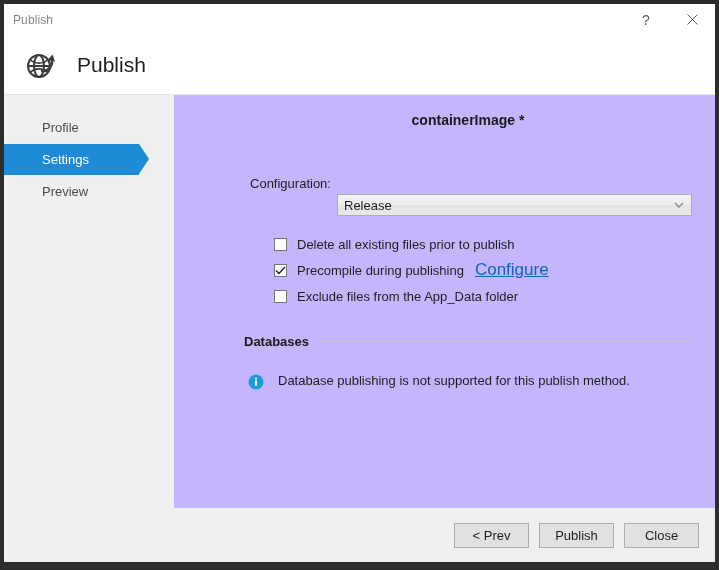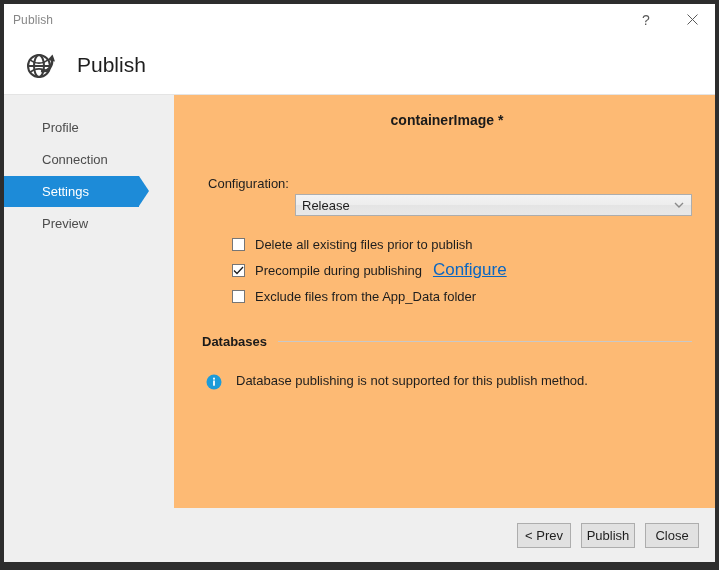--- a/index.html
+++ b/index.html
@@ -80,21 +80,22 @@
     font-size: 21px;
     color: #1e1e1e;
     font-weight: 400;
   }
 
   
   .body {
     flex: 1 1 auto;
     display: flex;
     min-height: 0;
-    background: #fdba74;
+    background: #c4b5fd;
+    gap: 42px;
   }
 
   
   .sidebar {
     width: 170px;
     flex: 0 0 170px;
     padding-top: 17px;
     background: #efefef;
   }
   .nav-item {
@@ -264,21 +265,21 @@
   .footer {
     flex: 0 0 auto;
     height: 54px;
     display: flex;
     align-items: center;
     justify-content: flex-end;
     padding-right: 16px;
     background: #efefef;
   }
   .btn {
-    width: 54px;
+    width: 75px;
     height: 25px;
     margin-left: 10px;
     background: #e1e1e1;
     border: 1px solid #adadad;
     font-size: 13px;
     color: #1e1e1e;
     display: flex;
     align-items: center;
     justify-content: center;
     cursor: default;
@@ -322,23 +323,20 @@
       </div>
       <div class="header-title">Publish</div>
     </div>
 
     <div class="body">
 
       <div class="sidebar">
         <div class="nav-item">
           <span>Profile</span>
         </div>
-        <div class="nav-item">
-          <span>Connection</span>
-        </div>
         <div class="nav-item selected">
           <span>Settings</span>
         </div>
         <div class="nav-item">
           <span>Preview</span>
         </div>
       </div>
 
       <div class="content">
 

